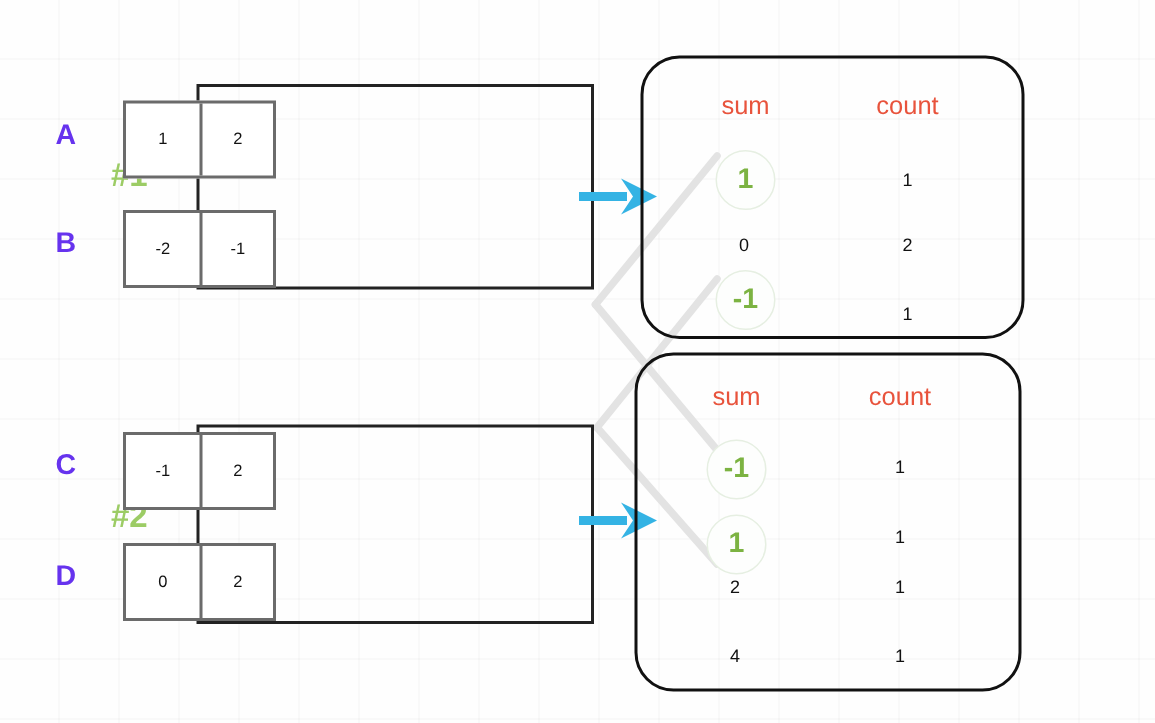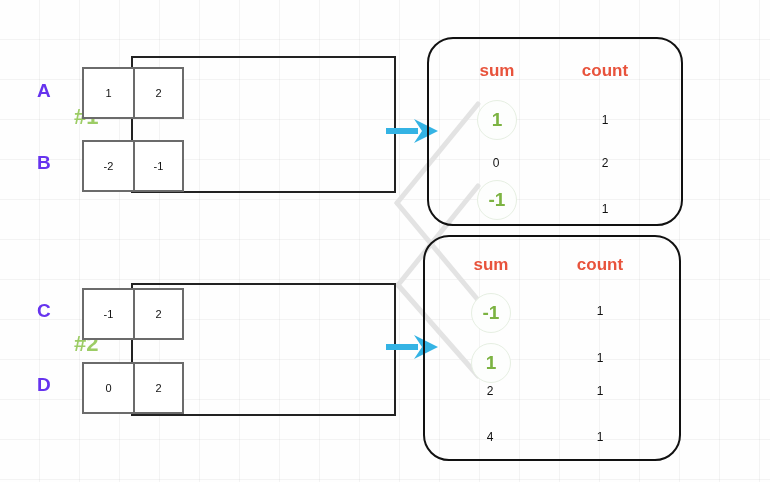--- a/index.html
+++ b/index.html
@@ -112,21 +112,21 @@
     box-sizing: border-box;
     background: transparent;
   }
   #output-table-1 { left: 427px; top: 37px; width: 256px; height: 189px; }
   #output-table-2 { left: 423px; top: 235px; width: 258px; height: 226px; }
 
   .col-header {
     position: absolute;
     color: #e8533c;
     font-size: 17px;
-    font-weight: bold;
+    font-weight: normal;
     font-family: "Liberation Sans", sans-serif;
     text-align: center;
     transform: translateX(-50%);
   }
   .cellval {
     position: absolute;
     font-size: 12px;
     color: #111111;
     font-family: "Liberation Sans", sans-serif;
     text-align: center;

